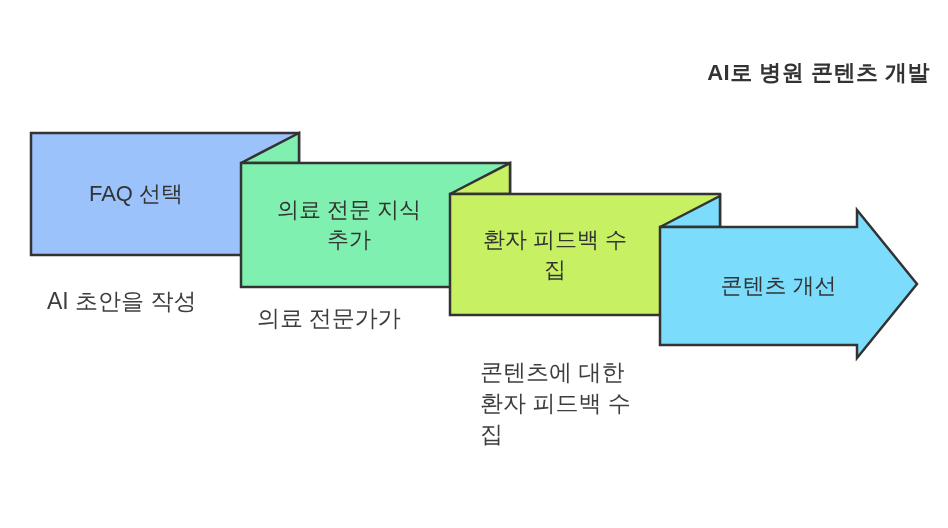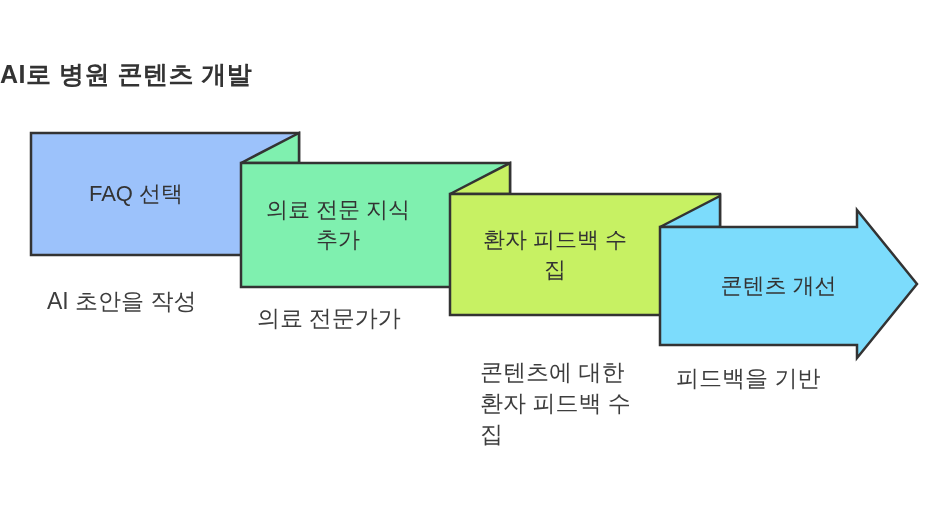--- a/index.html
+++ b/index.html
@@ -13,22 +13,22 @@
     width: 948px;
     height: 528px;
     background: #ffffff;
     overflow: hidden;
   }
   .title {
     position: absolute;
     top: 58px;
     left: 0;
     width: 930px;
-    text-align: left;
-    font-size: 25px;
+    text-align: right;
+    font-size: 22px;
     font-weight: bold;
     color: #333333;
     letter-spacing: 0.5px;
   }
   svg.diagram {
     position: absolute;
     top: 0;
     left: 0;
   }
   .step-label {
@@ -43,21 +43,21 @@
     line-height: 1.35;
   }
   .step-caption {
     position: absolute;
     font-size: 23px;
     color: #3d3d3d;
     line-height: 31px;
     text-align: left;
   }
   .lbl1 { left: 33px;  top: 135px; width: 206px; height: 118px; }
-  .lbl2 { left: 243px; top: 165px; width: 190px; height: 120px; }
+  .lbl2 { left: 254px; top: 165px; width: 190px; height: 120px; }
   .lbl3 { left: 452px; top: 196px; width: 206px; height: 117px; }
   .lbl4 { left: 662px; top: 229px; width: 193px; height: 114px; padding-left: 20px; }
   .cap1 { left: 47px;  top: 286px; }
   .cap2 { left: 257px; top: 303px; font-family: Liberation Serif, serif; }
   .cap3 { left: 480px; top: 341px; margin-top: 16px; }
   .cap4 { left: 676px; top: 363px; }
 </style>
 </head>
 <body>
 
@@ -102,16 +102,15 @@
   </div>
   <div class="step-caption cap2">
     <div>의료 전문가가</div>
   </div>
   <div class="step-caption cap3">
     <div>콘텐츠에 대한</div>
     <div>환자 피드백 수</div>
     <div>집</div>
   </div>
   <div class="step-caption cap4">
-    <div>피드백을 기반</div>
   </div>
 
 </div>
 
 </body></html>

